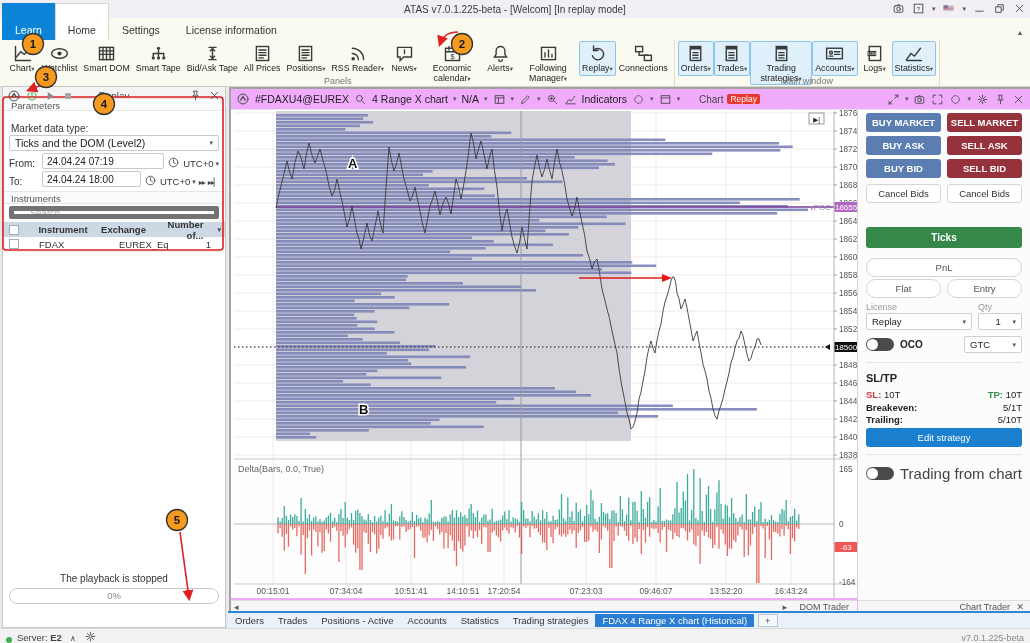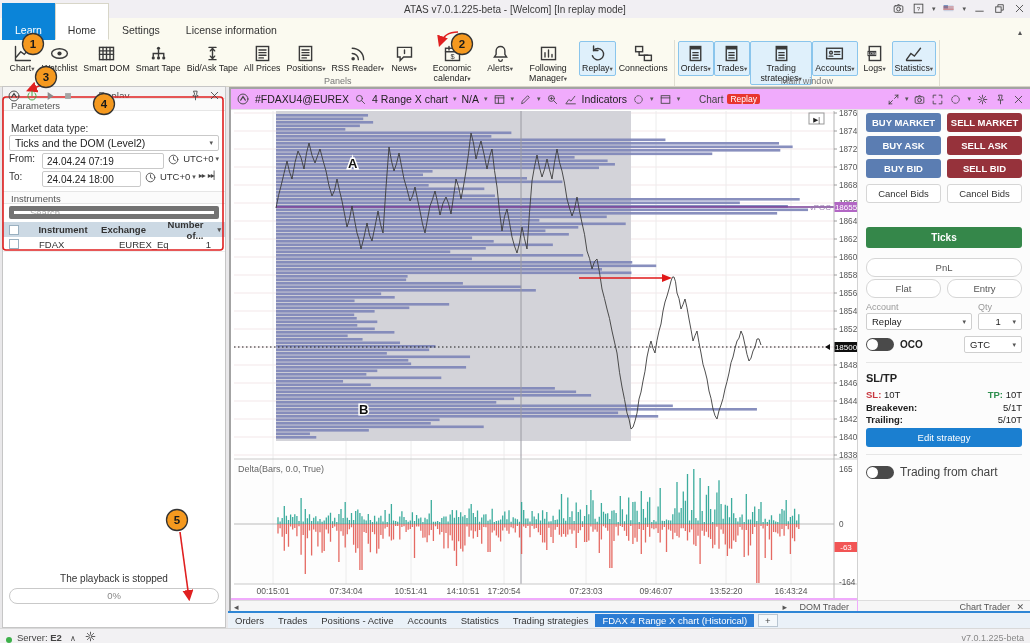--- a/index.html
+++ b/index.html
@@ -29,21 +29,21 @@
   
   .left-panel{position:absolute;left:2px;top:86px;width:224px;bottom:15px;background:#fff;border:1px solid #c6c6c6;box-sizing:border-box;}
   .lp-header{position:absolute;left:0;top:0;right:0;height:18px;background:#f4f4f4;border-bottom:1px solid #e2e2e2;display:flex;align-items:center;padding:0 4px;gap:4px;}
   .lp-title{position:absolute;left:0;right:0;text-align:center;font-size:10px;color:#555;}
   .i14{width:14px;height:14px;display:inline-block;z-index:1;}
   .lp-right{position:absolute;right:4px;top:2px;display:flex;gap:6px;z-index:1;}
   .sec-head{position:absolute;left:0;right:0;height:13px;background:#fbfbfb;border-top:1px solid #e6e6e6;border-bottom:1px solid #e6e6e6;font-size:9.5px;color:#555;padding:1px 0 0 8px;box-sizing:border-box;}
   .fld-label{position:absolute;left:8px;font-size:10px;color:#333;}
   .dd{position:absolute;left:6px;right:6px;height:16px;border:1px solid #c9c9c9;border-radius:2px;background:#fff;font-size:10.5px;color:#222;display:flex;align-items:center;padding:0 5px;box-sizing:border-box;}
   .dd .caret{margin-left:auto;}
-  .dtrow{position:absolute;left:6px;right:6px;height:16px;display:flex;align-items:flex-start;gap:3px;}
+  .dtrow{position:absolute;left:6px;right:6px;height:16px;display:flex;align-items:flex-end;gap:3px;}
   .dtrow .lbl{width:30px;font-size:10px;color:#333;flex:none;}
   .dtrow .inp{flex:1;height:14px;border:1px solid #c9c9c9;border-radius:2px;font-size:10px;color:#222;display:flex;align-items:center;padding:0 4px;}
   .dtrow .tz{font-size:9.5px;color:#333;display:flex;align-items:center;gap:2px;flex:none;}
   .skip{font-size:8px;color:#444;letter-spacing:-1px;flex:none;}
   .search{position:absolute;left:6px;right:6px;height:13px;border:5px solid #737373;border-radius:2px;font-size:9.5px;color:#222;padding:0 16px;background:#fff;font-family:"Liberation Sans",sans-serif;box-sizing:border-box;}
   .search::placeholder{color:#aaa;}
   .tbl-head{position:absolute;left:0;right:0;height:15px;background:#ccd9e4;display:flex;align-items:center;font-size:9.5px;font-weight:bold;color:#333;}
   .tbl-row{position:absolute;left:0;right:0;height:14px;display:flex;align-items:center;font-size:9.5px;color:#333;border-bottom:1px solid #f0f0f0;}
   .cb{width:8px;height:8px;border:1px solid #9ab0c0;background:#fff;margin:0 6px;flex:none;}
   .c1{width:80px;}.c2{width:70px;}.c3{flex:1;text-align:right;padding-right:14px;}
@@ -790,21 +790,21 @@
           <div class="tbtn neutral">Cancel Bids</div>
           <div class="tbtn neutral">Cancel Bids</div>
         </div>
       <div class="abs closebtn" style="top:117px">Ticks</div>
       <div class="abs tbtn neutral pill" style="top:148px">PnL</div>
       <div class="abs trow" style="top:169px">
           <div class="tbtn neutral pill">Flat</div>
           <div class="tbtn neutral pill">Entry</div>
         </div>
       <div class="abs" style="top:192px;display:flex">
-          <span class="flabel">Account</span>
+          <span class="flabel">License</span>
           <span class="flabel" style="margin-left:auto;width:44px">Qty</span>
         </div>
       <div class="abs" style="top:203px;display:flex;gap:6px">
         <div class="tsel" style="flex:1">
             <span>Replay</span>
             <span class="caret">▾</span>
           </div>
         <div class="tsel" style="width:44px">
             <span style="margin-left:auto">1</span>
             <span class="caret">▾</span>
@@ -829,21 +829,21 @@
           <span>5/1T</span>
         </div>
       <div class="abs srow" style="top:304px">
           <b>Trailing:</b>
           <span>5/10T</span>
         </div>
       <div class="abs editbtn" style="top:318px">Edit strategy</div>
       <div class="abs hr" style="top:344px"></div>
       <div class="abs" style="top:355px;display:flex;align-items:center;gap:6px">
         <span class="toggle"></span>
-        <span style="font-size:12px;color:#444">Trading from chart</span>
+        <span style="font-size:15px;color:#444">Trading from chart</span>
       </div>
     </div>
 
     <div class="dom-strip">
       <span style="position:absolute;left:3px;top:1px">◂</span>
       <span style="position:absolute;right:70px;top:1px">▸</span>
       <span style="position:absolute;right:8px;top:1px">DOM Trader</span>
     </div>
     <div class="trader-strip">
       <span>Chart Trader</span>

